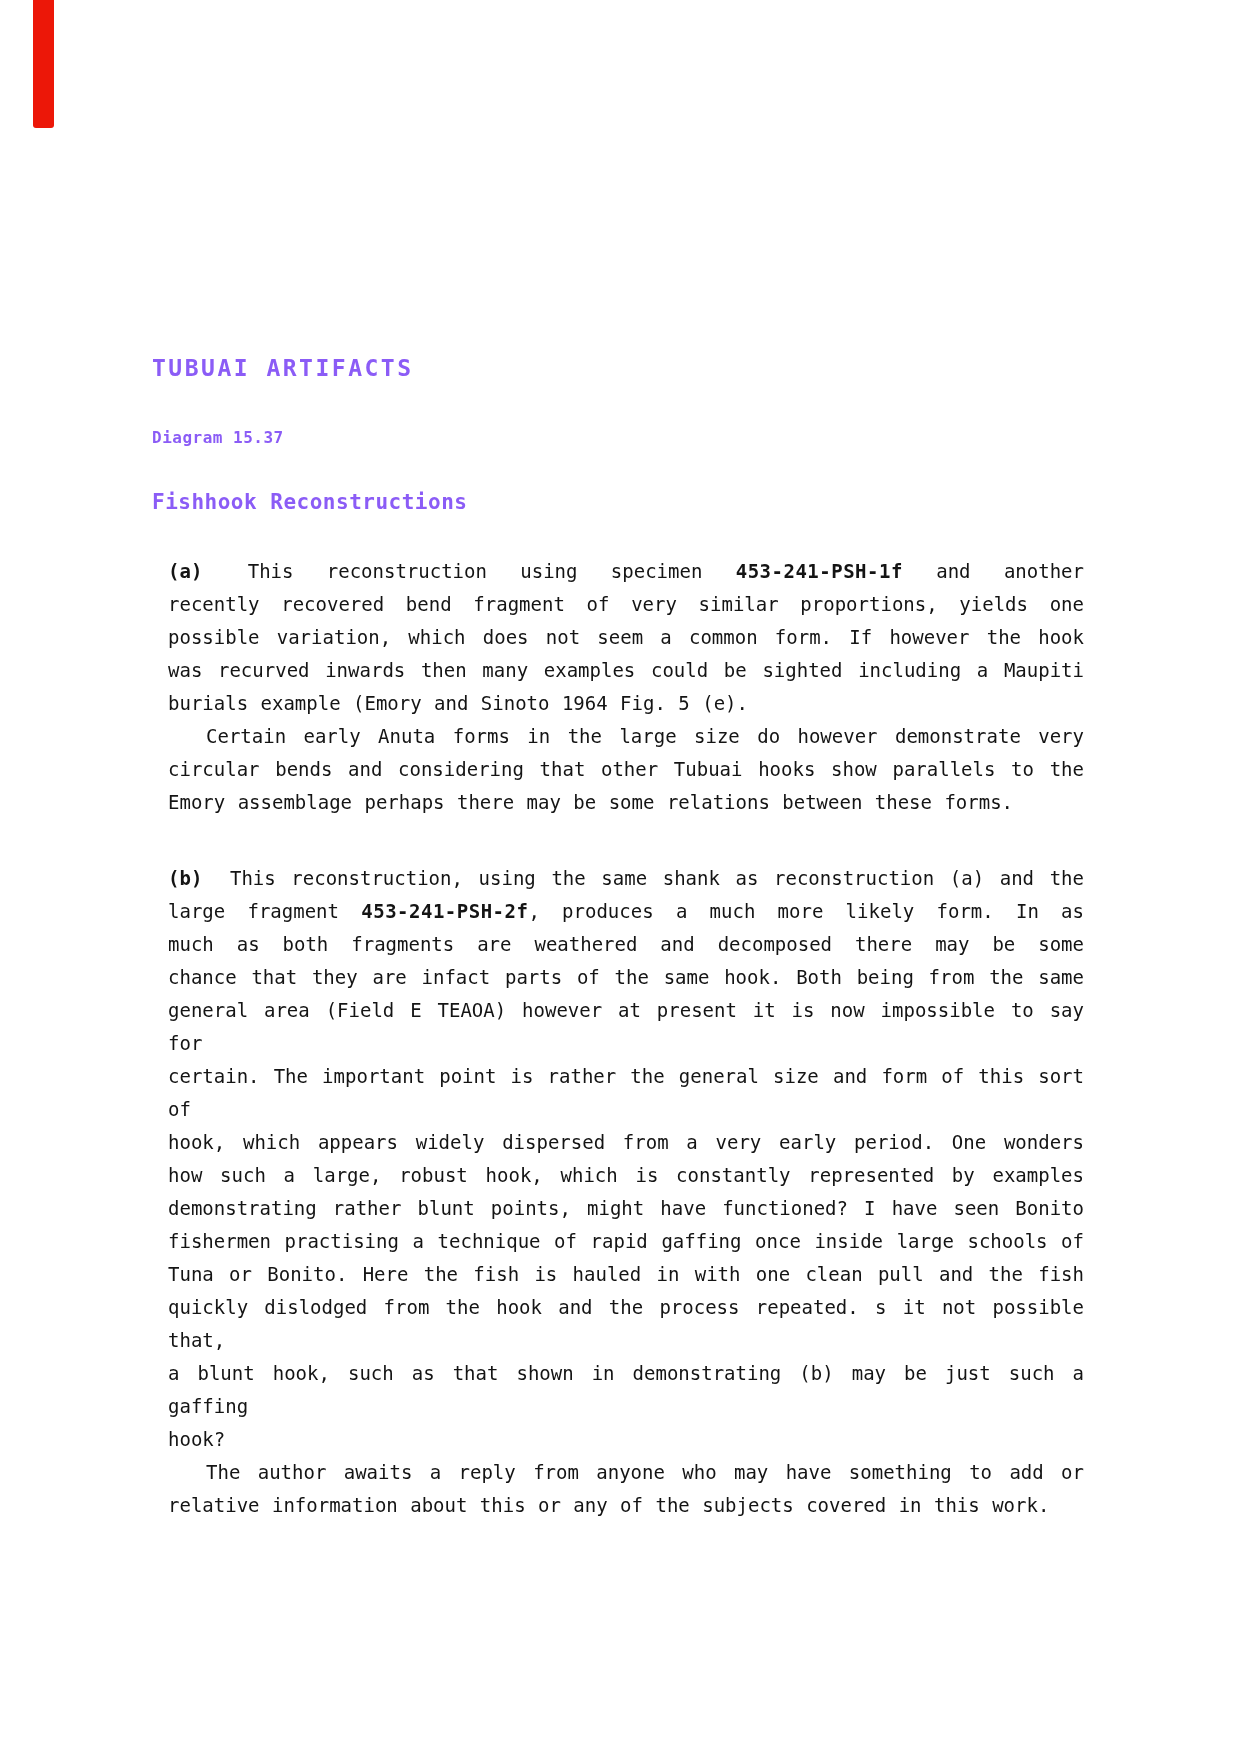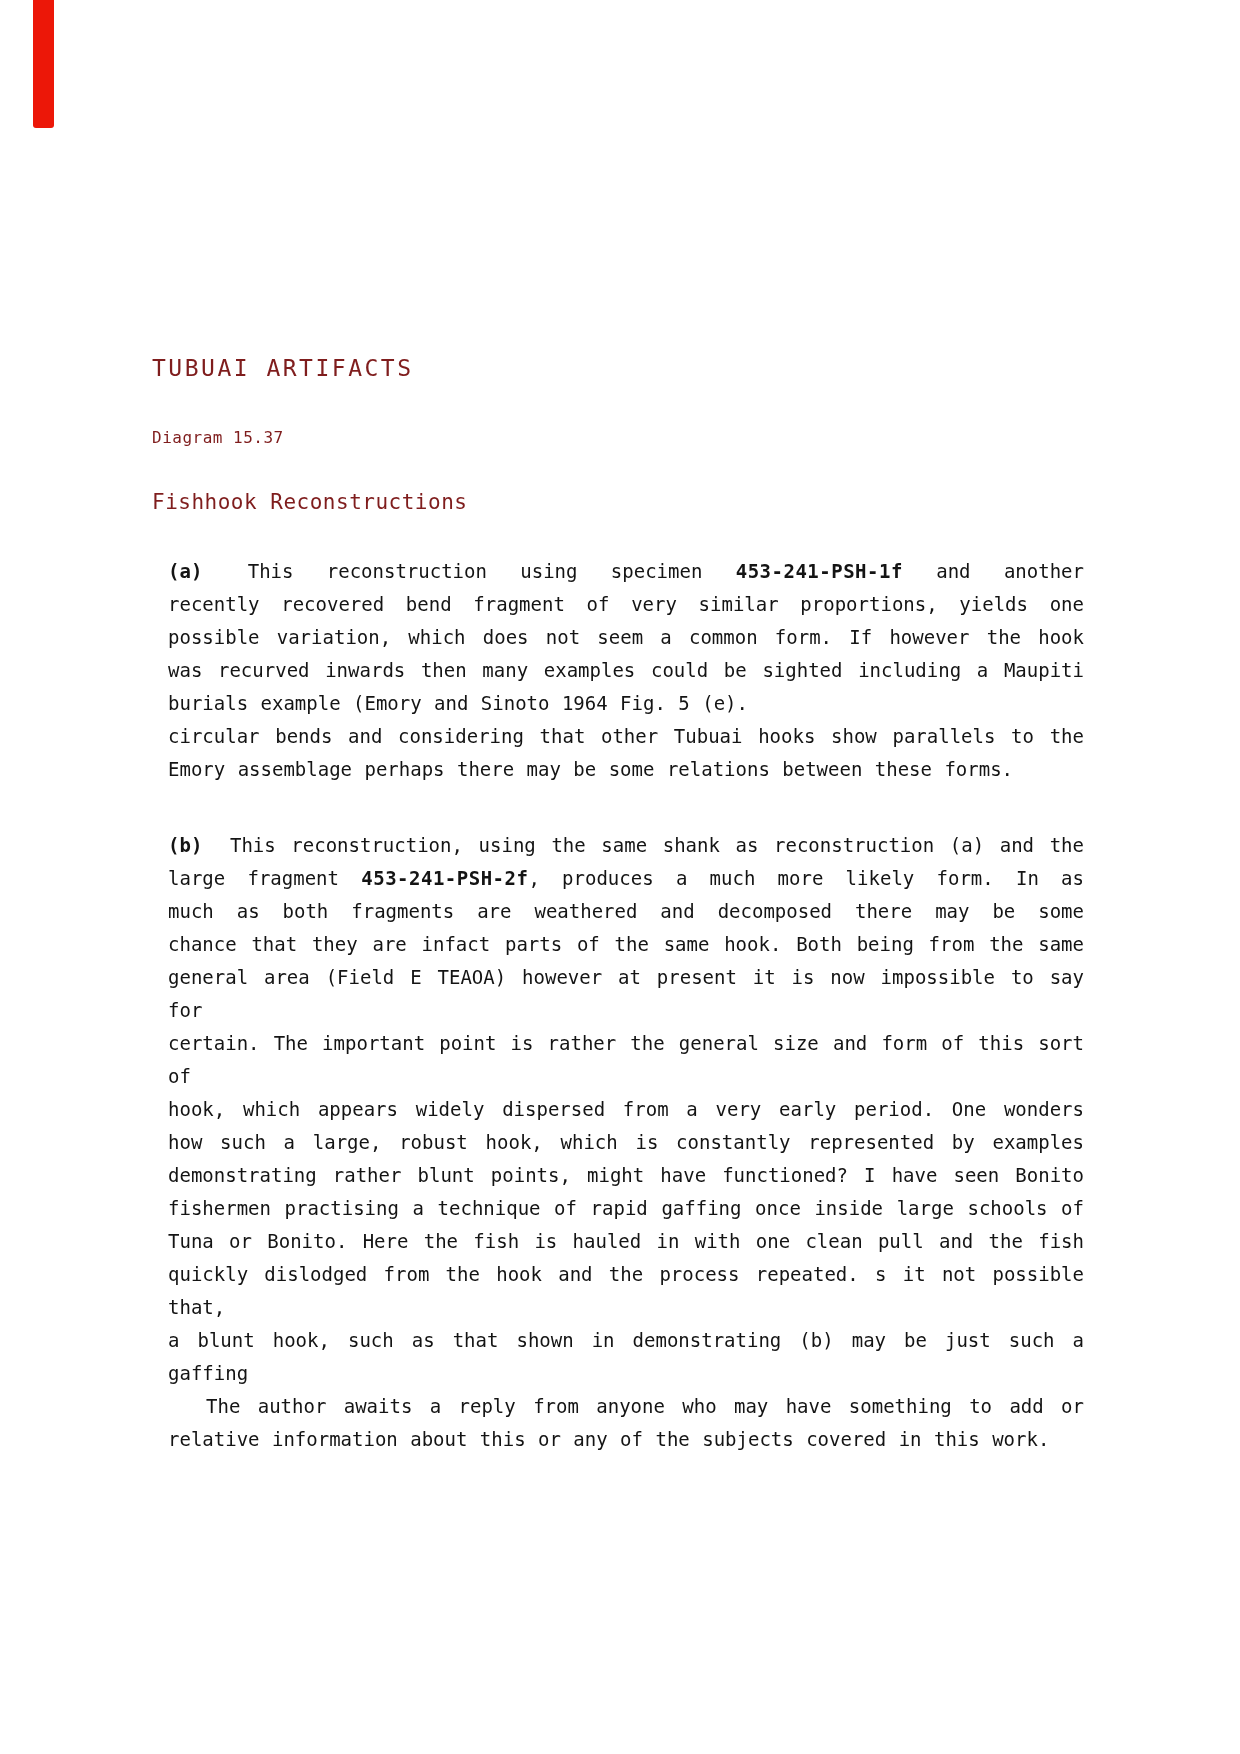--- a/index.html
+++ b/index.html
@@ -20,21 +20,21 @@
     height: 128px;
     background: #ec1708;
     border-radius: 0 0 3px 3px;
   }
   .content {
     position: absolute;
     left: 152px;
     top: 0;
     width: 948px;
   }
-  h1, h2, h3 { margin: 0; font-weight: normal; color: #7f1d1d; }
+  h1, h2, h3 { margin: 0; font-weight: bold; color: #8b5cf6; }
   .title {
     margin-top: 352px;
     font-size: 23px;
     letter-spacing: 2.5px;
     line-height: 33px;
   }
   .diagram-label {
     margin-top: 36px;
     font-size: 16px;
     letter-spacing: 0.5px;
@@ -81,36 +81,38 @@
     <h2 class="diagram-label">Diagram 15.37</h2>
 
     <h3 class="section-heading">Fishhook Reconstructions</h3>
 
     <div class="para para-a">
       <div class="jline"><b class="marker">(a)</b><span class="marker-gap"></span> <span>This reconstruction using specimen</span> <b class="specimen">453-241-PSH-1f</b> <span>and another</span></div>
       <div class="jline">recently recovered bend fragment of very similar proportions, yields one</div>
       <div class="jline">possible variation, which does not seem a common form.  If however the hook</div>
       <div class="jline">was recurved inwards then many examples could be sighted including a Maupiti</div>
       <div class="jline lastline">burials example (Emory and Sinoto 1964 Fig. 5 (e).</div>
+      <div class="jline indent">Certain early Anuta forms in the large size do however demonstrate very</div>
       <div class="jline">circular bends and considering that other Tubuai hooks show parallels to the</div>
       <div class="jline lastline">Emory assemblage perhaps there may be some relations between these forms.</div>
     </div>
 
     <div class="para para-b">
       <div class="jline"><b class="marker">(b)</b><span class="marker-gap"></span> <span>This reconstruction, using the same shank as reconstruction (a) and the</span></div>
       <div class="jline"><span>large fragment</span> <b class="specimen">453-241-PSH-2f</b><span>, produces a much more likely form.  In as</span></div>
       <div class="jline">much as both fragments are weathered and decomposed there may be some</div>
       <div class="jline">chance that they are infact parts of the same hook.  Both being from the same</div>
       <div class="jline">general area (Field E TEAOA) however at present it is now impossible to say for</div>
       <div class="jline">certain. The important point is rather the general size and form of this sort of</div>
       <div class="jline">hook, which appears widely dispersed from a very early period.  One wonders</div>
       <div class="jline">how such a large, robust hook, which is constantly represented by examples</div>
       <div class="jline">demonstrating rather blunt points, might have functioned?  I have seen Bonito</div>
       <div class="jline">fishermen practising a technique of rapid gaffing once inside large schools of</div>
       <div class="jline">Tuna or Bonito.  Here the fish is hauled in with one clean pull and the fish</div>
       <div class="jline">quickly dislodged from the hook and the process repeated. s it not possible that,</div>
       <div class="jline">a blunt hook, such as that shown in demonstrating (b) may be just such a gaffing</div>
+      <div class="jline lastline">hook?</div>
       <div class="jline indent">The author awaits a reply from anyone who may have something to add or</div>
       <div class="jline lastline">relative information about this or any of the subjects covered in this work.</div>
     </div>
 
   </div>
 </div>
 
 </body></html>

